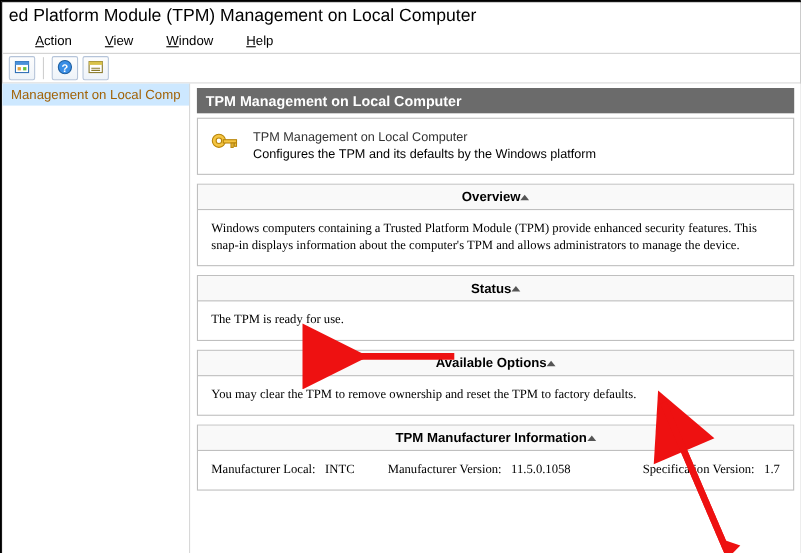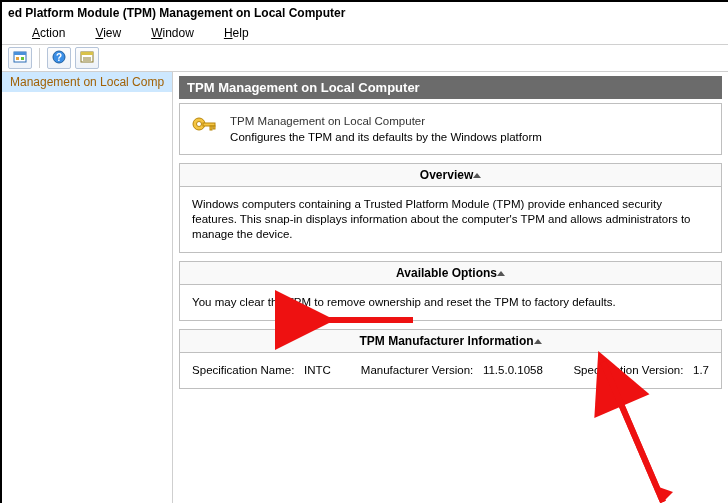--- a/index.html
+++ b/index.html
@@ -8,23 +8,22 @@
     width: 728px; height: 503px;
     font-family: "Segoe UI", Tahoma, sans-serif;
     font-size: 12px;
     background: #fff;
     color: #000;
     overflow: hidden;
     border: 1px solid #000;
   }
   .title-area {
     padding: 4px 6px 2px 6px;
-    font-size: 12px;
+    font-size: 16px;
     color: #000;
-    font-weight: bold;
   }
   .menubar {
     display: flex;
     gap: 2px;
     padding: 2px 10px;
   }
   .menubar .menu-item {
     padding: 2px 8px;
     cursor: default;
     margin-left: 12px;
@@ -106,20 +105,21 @@
     display: flex;
     justify-content: center;
     align-items: center;
     font-size: 12px;
     background: #f9f9f9;
   }
   .section-body {
     padding: 10px 12px;
     font-size: 11.5px;
     line-height: 15px;
+    font-family: Liberation Serif, serif;
   }
   .chevron {
     width: 0; height: 0;
     border-left: 4px solid transparent;
     border-right: 4px solid transparent;
     border-bottom: 5px solid #555;
   }
   .info-row {
     display: flex;
     gap: 30px;
@@ -202,38 +202,45 @@
     </div>
 
     <div class="section">
       <div class="section-head">
         <span>Overview</span>
         <span class="chevron"></span>
       </div>
       <div class="section-body">Windows computers containing a Trusted Platform Module (TPM) provide enhanced security features. This snap-in displays information about the computer's TPM and allows administrators to manage the device.</div>
     </div>
 
+    <div class="section">
+      <div class="section-head">
+        <span>Status</span>
+        <span class="chevron"></span>
+      </div>
+      <div class="section-body">The TPM is ready for use.</div>
+    </div>
 
     <div class="section">
       <div class="section-head">
         <span>Available Options</span>
         <span class="chevron"></span>
       </div>
       <div class="section-body">You may clear the TPM to remove ownership and reset the TPM to factory defaults.</div>
     </div>
 
     <div class="section">
       <div class="section-head">
         <span>TPM Manufacturer Information</span>
         <span class="chevron"></span>
       </div>
       <div class="section-body">
         <div class="info-row">
           <div class="info-pair">
-            <span>Specification Name:</span>
+            <span>Manufacturer Local:</span>
             &nbsp;
             <span>INTC</span>
           </div>
           <div class="info-pair">
             <span>Manufacturer Version:</span>
             &nbsp;
             <span>11.5.0.1058</span>
           </div>
           <div class="info-pair" style="margin-left:auto;">
             <span>Specification Version:</span>

